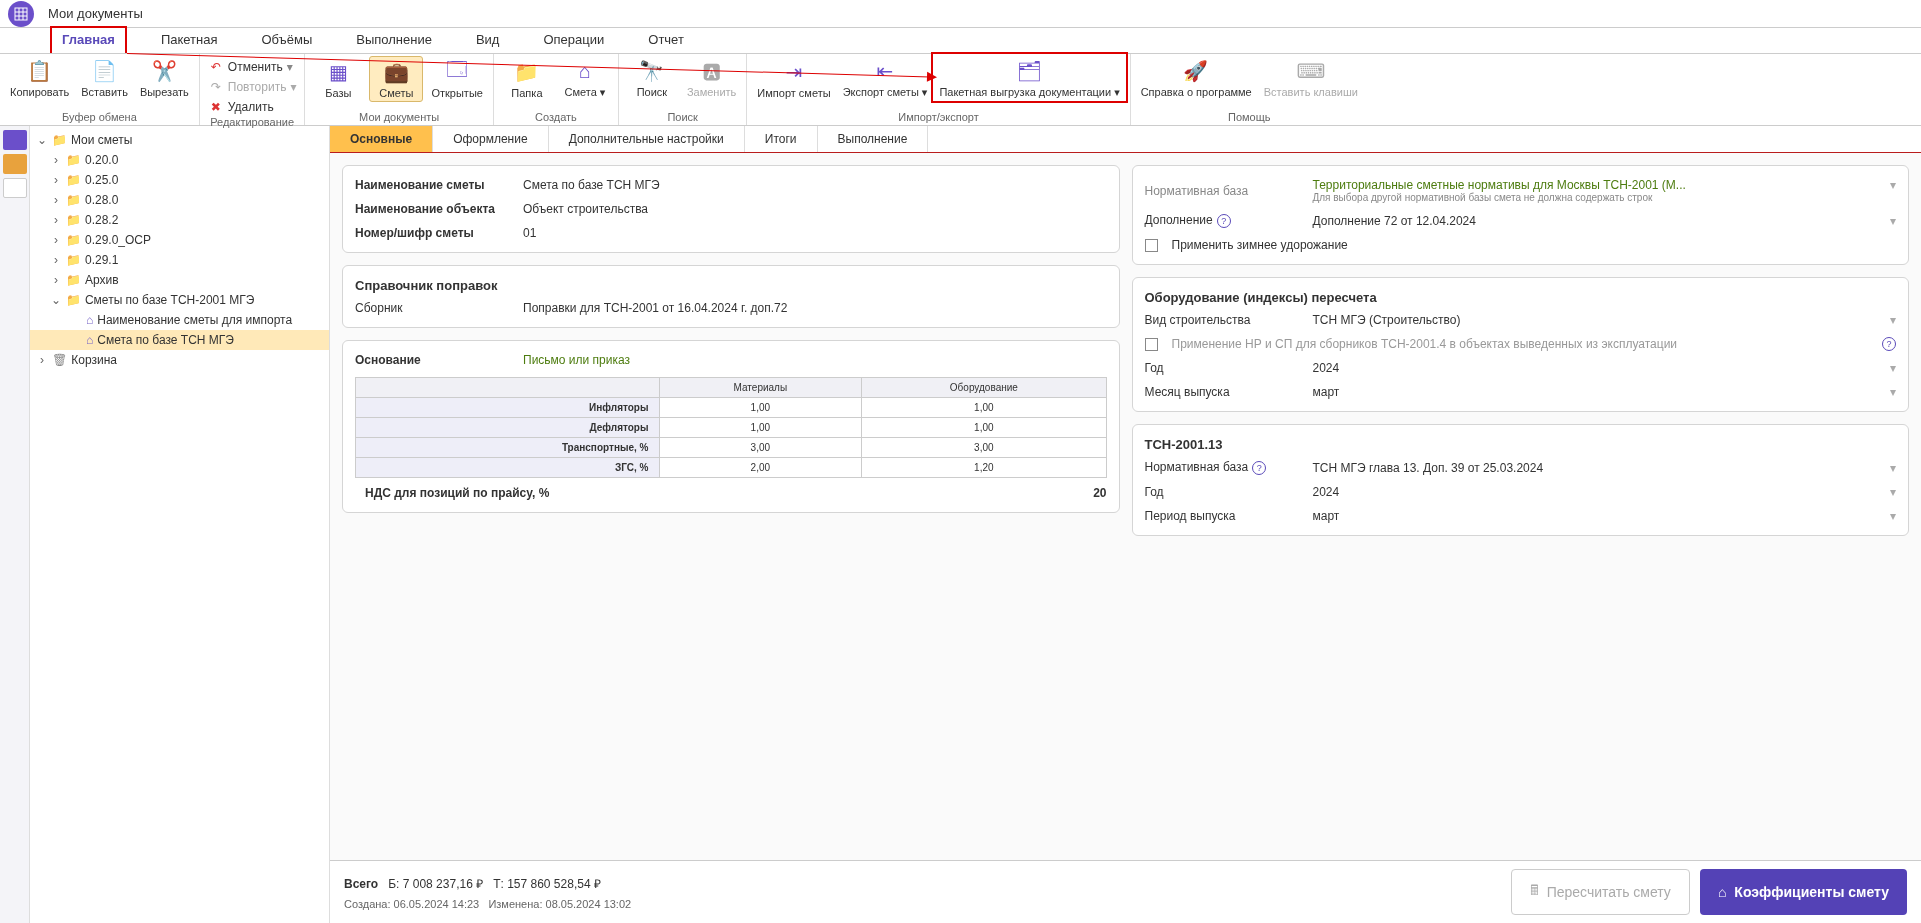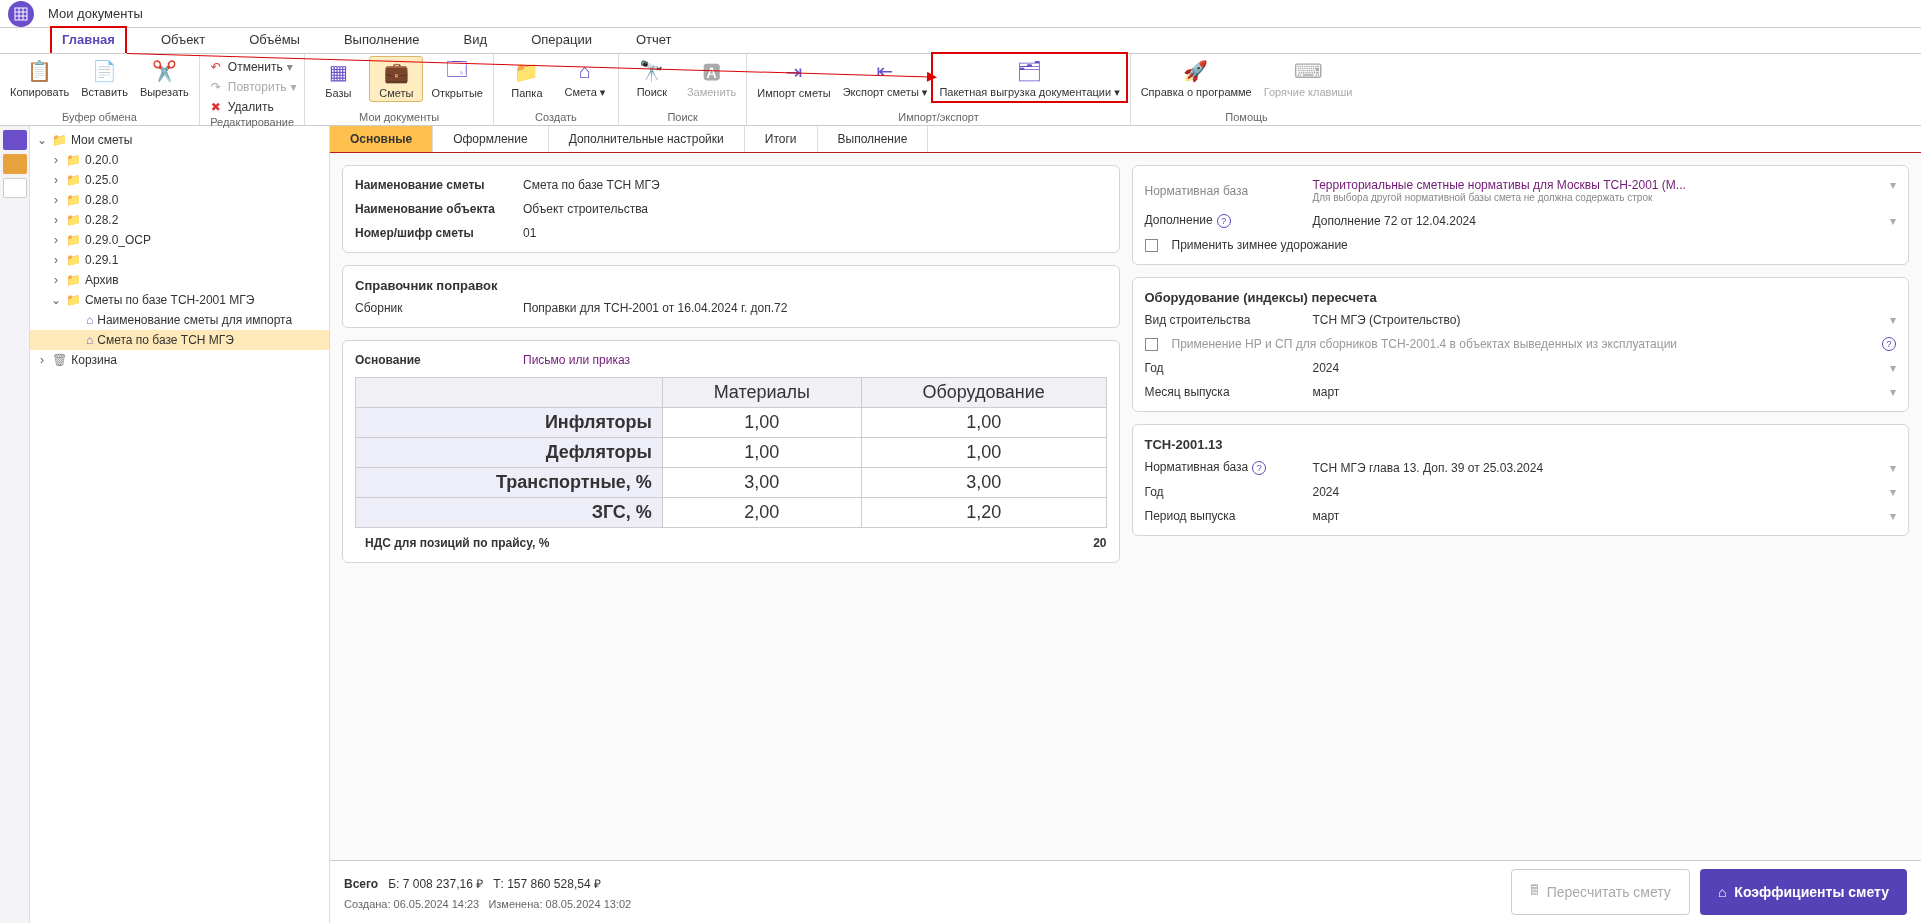--- a/index.html
+++ b/index.html
@@ -53,29 +53,29 @@
 .col { display: flex; flex-direction: column; gap: 12px; }
 .col.left { flex: 1; min-width: 0; }
 .col.right { flex: 1; min-width: 0; }
 
 .card { background: #fff; border: 1px solid #d5d5d5; border-radius: 6px; padding: 12px; }
 .form-row { display: flex; align-items: center; margin-bottom: 10px; gap: 8px; }
 .form-row:last-child { margin-bottom: 0; }
 .form-row .lab { width: 160px; font-size: 12px; font-weight: bold; }
 .form-row .lab.norm { font-weight: normal; }
 .form-row .val { flex: 1; font-size: 12px; color: #333; }
-.form-row .val.muted { color: #701a75; }
+.form-row .val.muted { color: #4d7c0f; }
 .form-row .hint { font-size: 10px; color: #888; }
 .card h3 { font-size: 13px; font-weight: bold; margin-bottom: 8px; }
 .help { display: inline-flex; width: 14px; height: 14px; border: 1px solid #5a4ab9; border-radius: 50%; align-items: center; justify-content: center; font-size: 9px; color: #5a4ab9; margin-left: 4px; }
 .checkbox { width: 13px; height: 13px; border: 1px solid #888; display: inline-block; margin-right: 6px; }
 .drop { color: #aaa; float: right; }
 
 table.grid { width: 100%; border-collapse: collapse; margin-top: 6px; }
-table.grid th, table.grid td { border: 1px solid #ccc; padding: 4px 8px; font-size: 18px; text-align: center; }
+table.grid th, table.grid td { border: 1px solid #ccc; padding: 4px 8px; font-size: 10px; text-align: center; }
 table.grid th { background: #f0f0f5; font-weight: normal; }
 table.grid td.rh { background: #eeeef8; text-align: right; font-weight: bold; padding-right: 10px; }
 .nds-row { display: flex; justify-content: space-between; margin-top: 8px; font-size: 12px; font-weight: bold; padding-left: 10px; }
 
 .footer { background: #fff; border-top: 1px solid #ccc; padding: 8px 14px; display: flex; align-items: center; justify-content: space-between; }
 .footer .info { font-size: 12px; }
 .footer .info .line2 { font-size: 11px; color: #666; margin-top: 6px; }
 .footer .actions { display: flex; gap: 10px; }
 .footer button { padding: 10px 18px; font-size: 14px; border-radius: 4px; cursor: pointer; display: flex; align-items: center; gap: 8px; }
 .footer .recalc { background: #fff; border: 1px solid #ccc; color: #aaa; }
@@ -98,21 +98,21 @@
         <line x1="2" y1="10" x2="14" y2="10" stroke="#fff"></line>
         <line x1="6" y1="2" x2="6" y2="14" stroke="#fff"></line>
         <line x1="10" y1="2" x2="10" y2="14" stroke="#fff"></line>
       </svg>
   </div>
   <span class="title">Мои документы</span>
 </div>
 
 <div class="menu">
   <div class="item active">Главная</div>
-  <div class="item">Объект</div>
+  <div class="item">Пакетная</div>
   <div class="item">Объёмы</div>
   <div class="item">Выполнение</div>
   <div class="item">Вид</div>
   <div class="item">Операции</div>
   <div class="item">Отчет</div>
 </div>
 
 <div class="ribbon" style="position:relative">
 
   <div class="group">
@@ -218,21 +218,21 @@
   </div>
 
   <div class="group" style="border-right:none">
     <div class="row">
       <div class="rbtn">
           <span class="ic" style="color:#6b4fca">🚀</span>
           <span>Справка о программе</span>
         </div>
       <div class="rbtn disabled">
           <span class="ic">⌨</span>
-          <span>Горячие клавиши</span>
+          <span>Вставить клавиши</span>
         </div>
     </div>
     <div class="label">Помощь</div>
   </div>
 </div>
 
 <div class="body">
   <div class="left-strip">
     <div class="btn"></div>
     <div class="btn alt"></div>

